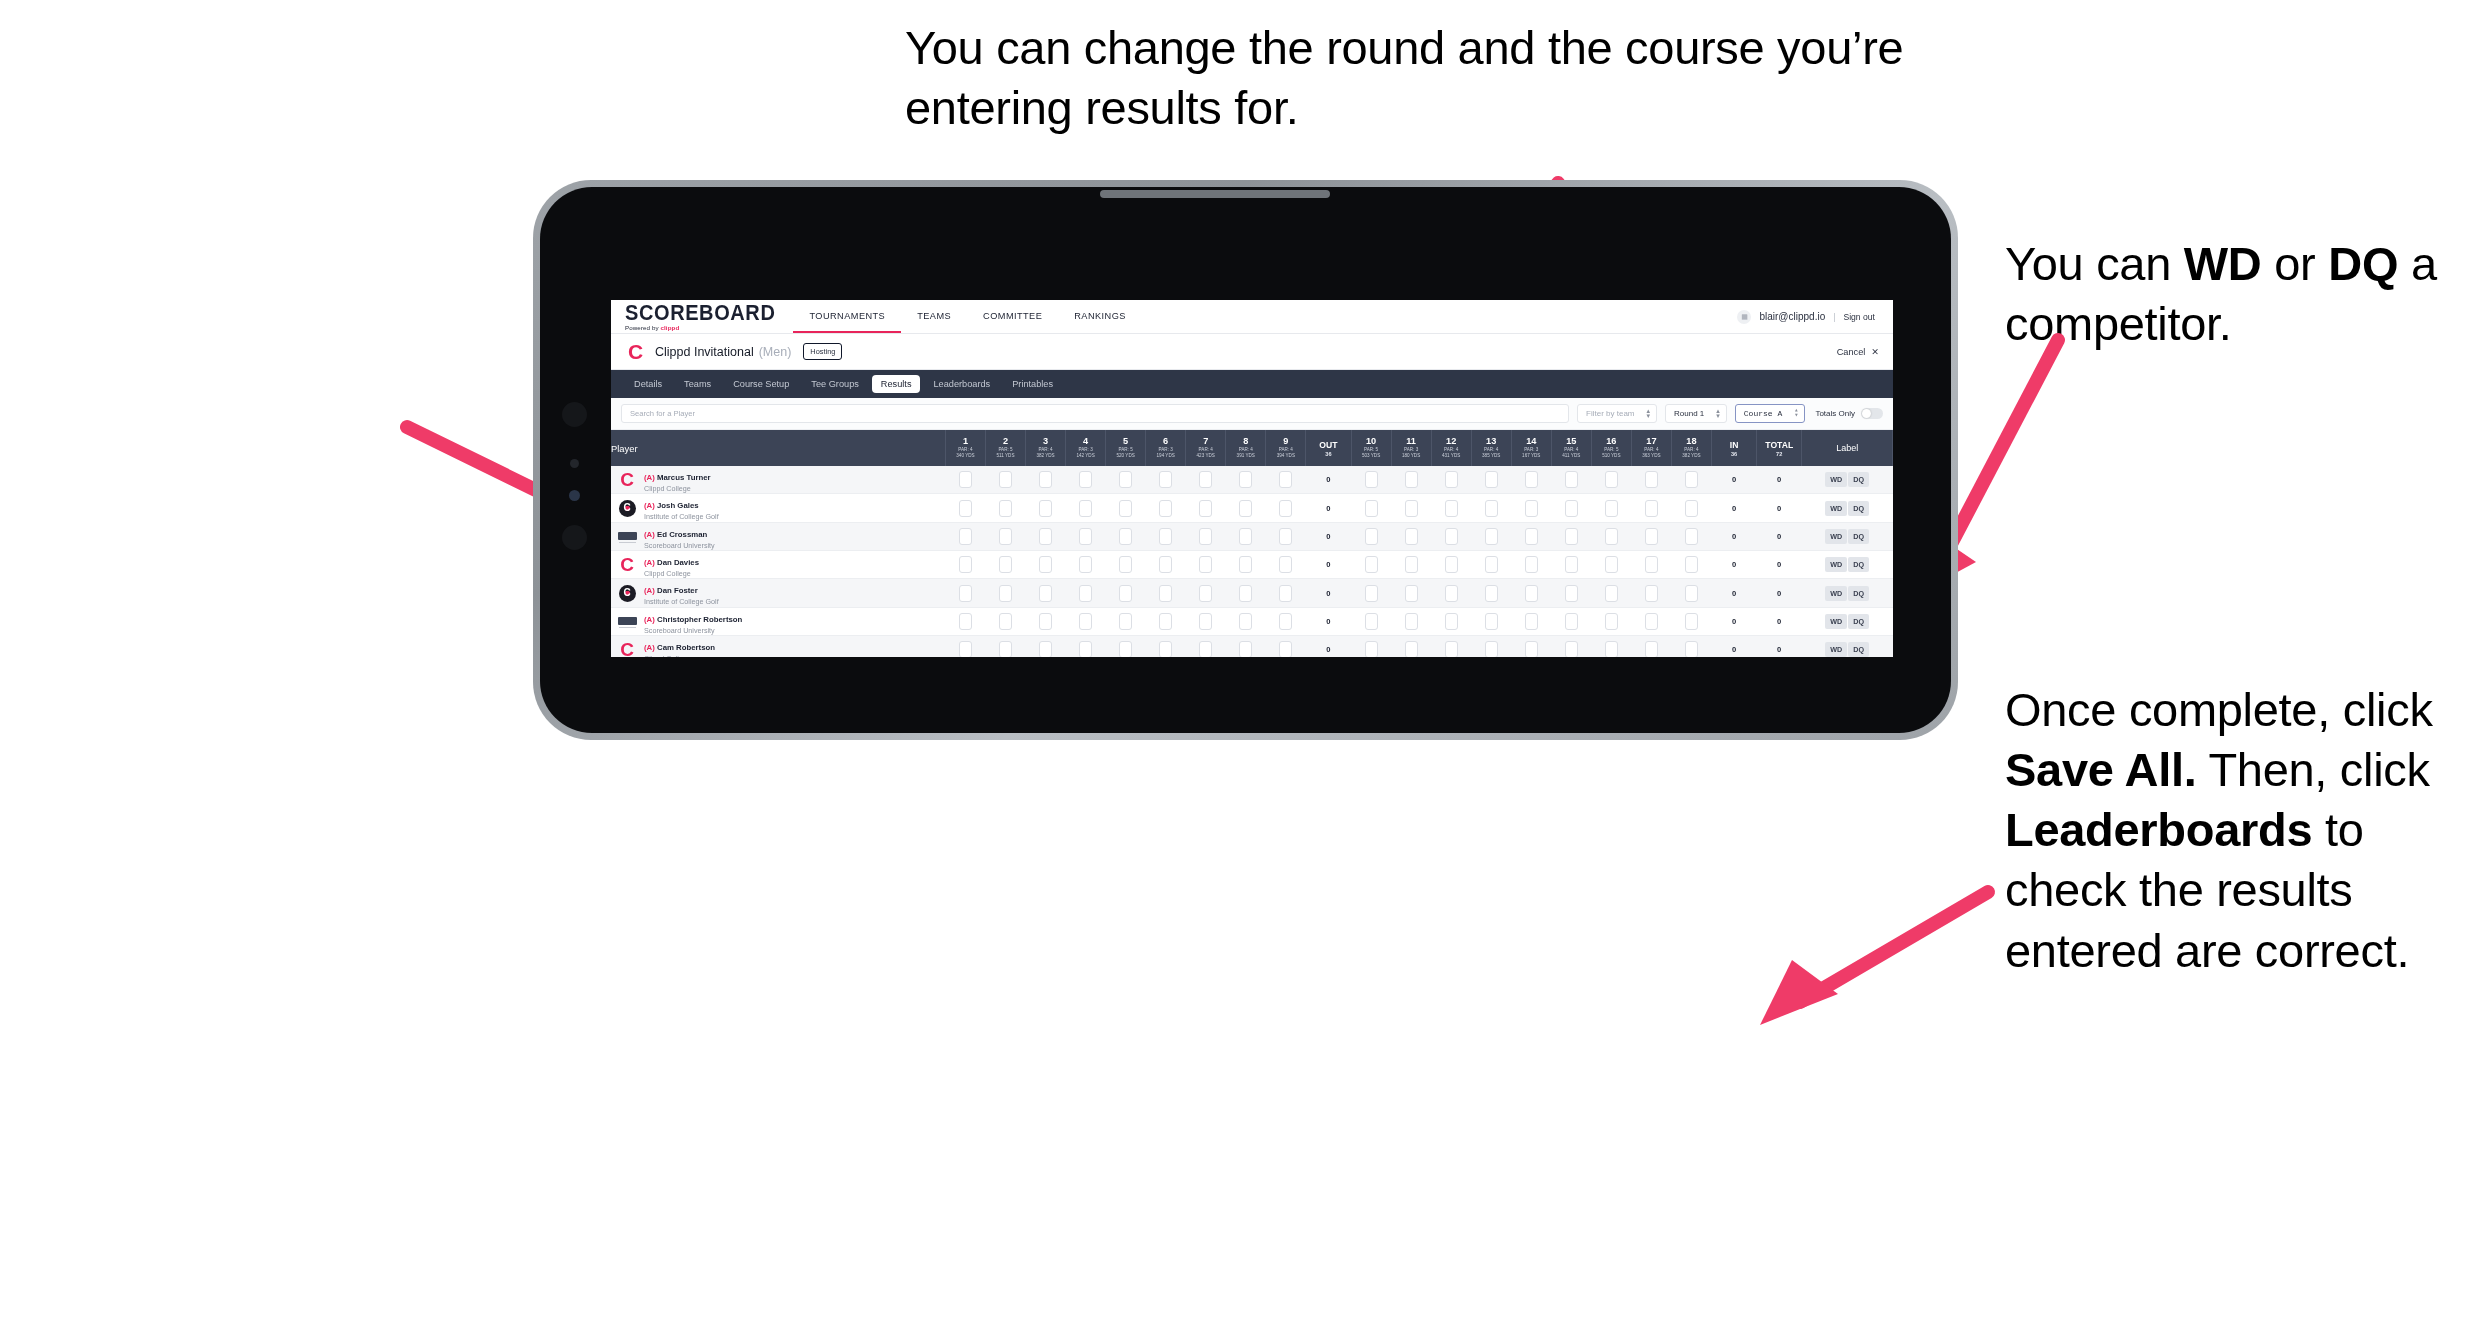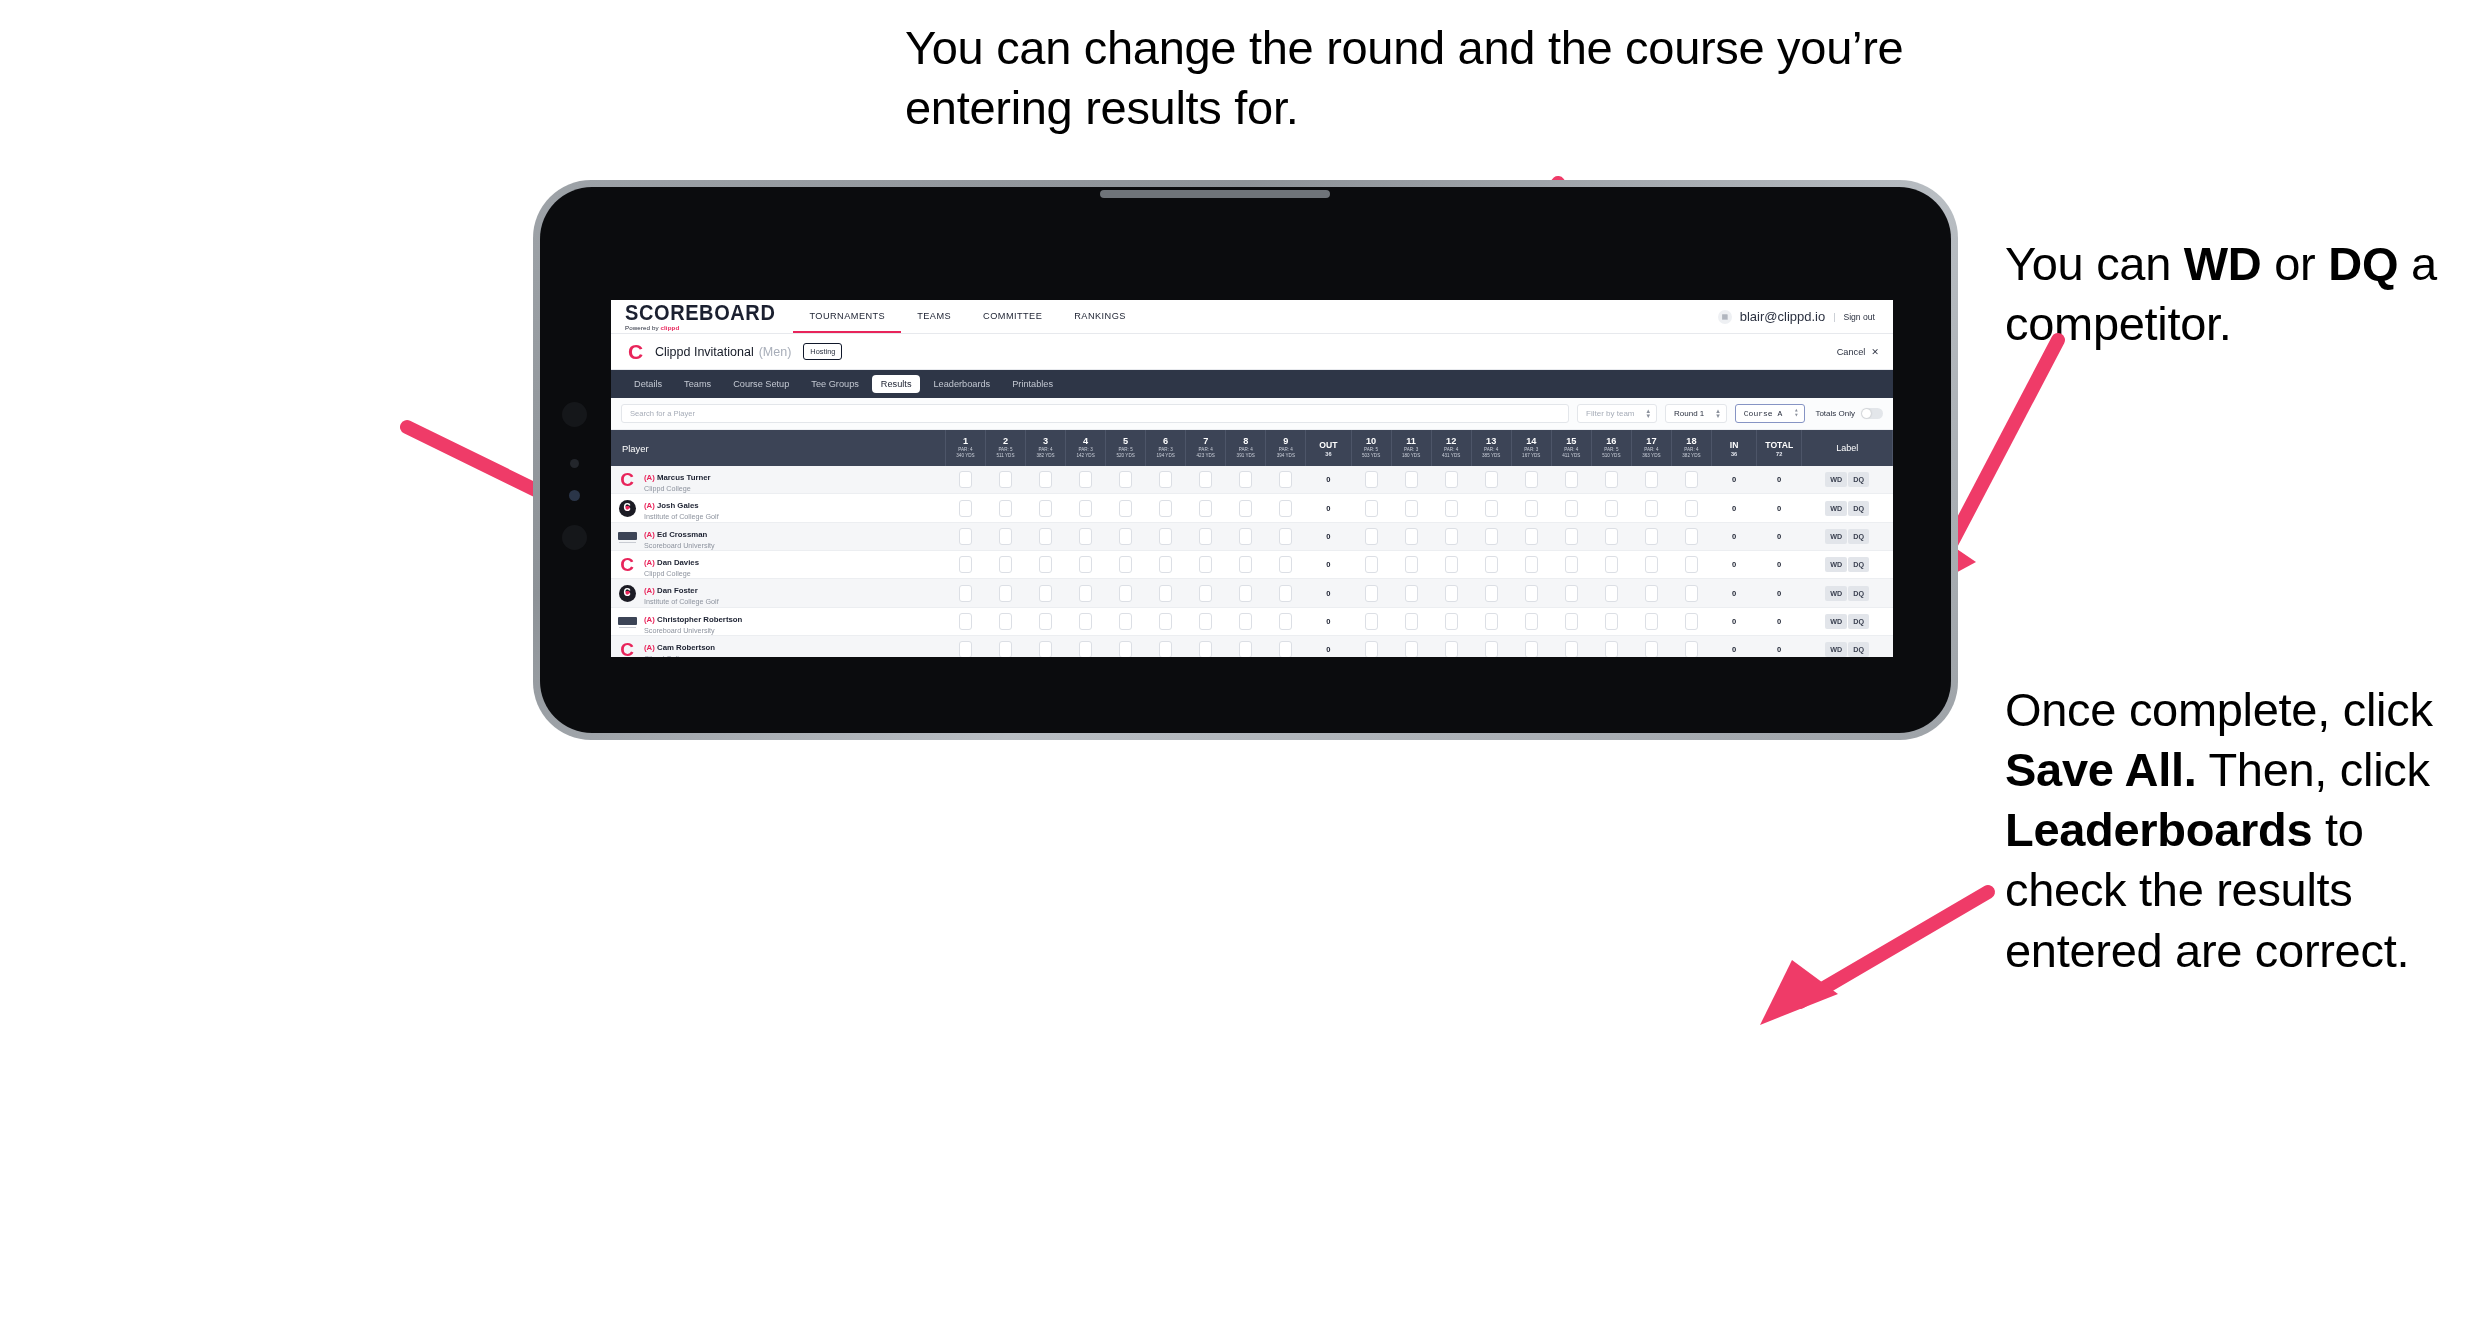--- a/index.html
+++ b/index.html
@@ -77,21 +77,21 @@
     font-size: 9.2px; letter-spacing: .45px; color:#1b2030; font-weight:500;
     padding: 0 16px; height:100%; display:flex; align-items:center;
     border-bottom: 2px solid transparent; cursor: pointer;
   }
   .topnav-item.active { border-bottom-color: #e8245a; }
   .appbar-right { margin-left:auto; display:flex; align-items:center; gap:8px; padding-right:4px; }
   .grid-icon {
     width:14px;height:14px;border-radius:50%;background:#eef0f3;
     display:flex;align-items:center;justify-content:center;color:#9aa0ab;font-size:7px;
   }
-  .user-email { font-size:13px; color:#2b3140; }
+  .user-email { font-size:10px; color:#2b3140; }
   .sep { font-size:8.6px;color:#b9bec7; }
   .signout { font-size:8.6px; color:#2b3140; cursor:pointer; }
 
   .titlebar {
     height: 36px; background:#fff; border-bottom:1px solid #e7e9ed;
     display:flex; align-items:center; padding: 0 14px;
   }
   .tlogo {
     width:21px;height:21px;margin-right:9px;display:flex;align-items:center;justify-content:center;
     color:#e8245a;font-size:21px;font-weight:bold;line-height:1;
@@ -134,21 +134,21 @@
   .toggle { width:22px;height:11px;border-radius:6px;background:#e3e6ea;position:relative; cursor:pointer; }
   .toggle::after{content:"";position:absolute;left:1px;top:1px;width:9px;height:9px;border-radius:50%;background:#fff;box-shadow:0 0 2px rgba(0,0,0,.25);}
 
   
   table.sheet { width:100%; border-collapse:collapse; table-layout:fixed; }
   thead th {
     background:#3c4456; color:#ffffff; font-weight:normal;
     border-right:1px solid #4d5568; padding:0; vertical-align:middle;
   }
   th.player-h {
-    text-align:left; padding-left:11px; font-size:9.4px; height:36px; width:222px;
+    text-align:left; font-size:9.4px; height:36px; width:222px;
   }
   th.hole { width: 26.6px; height:36px; }
   .hole-n { font-size:9.2px; font-weight:bold; line-height:1.05; }
   .hole-par { font-size:4.6px; color:#cbd0da; line-height:1.35; }
   .hole-yds { font-size:4.6px; color:#cbd0da; line-height:1.2; }
   th.agg { width:30px; }
   th.agg .ttl { font-size:8.6px; font-weight:bold; }
   th.agg .val { font-size:5.6px; font-weight:bold; color:#e4e7ee; margin-top:1px;}
   th.label-h { width:60px; font-size:9px; }
 

